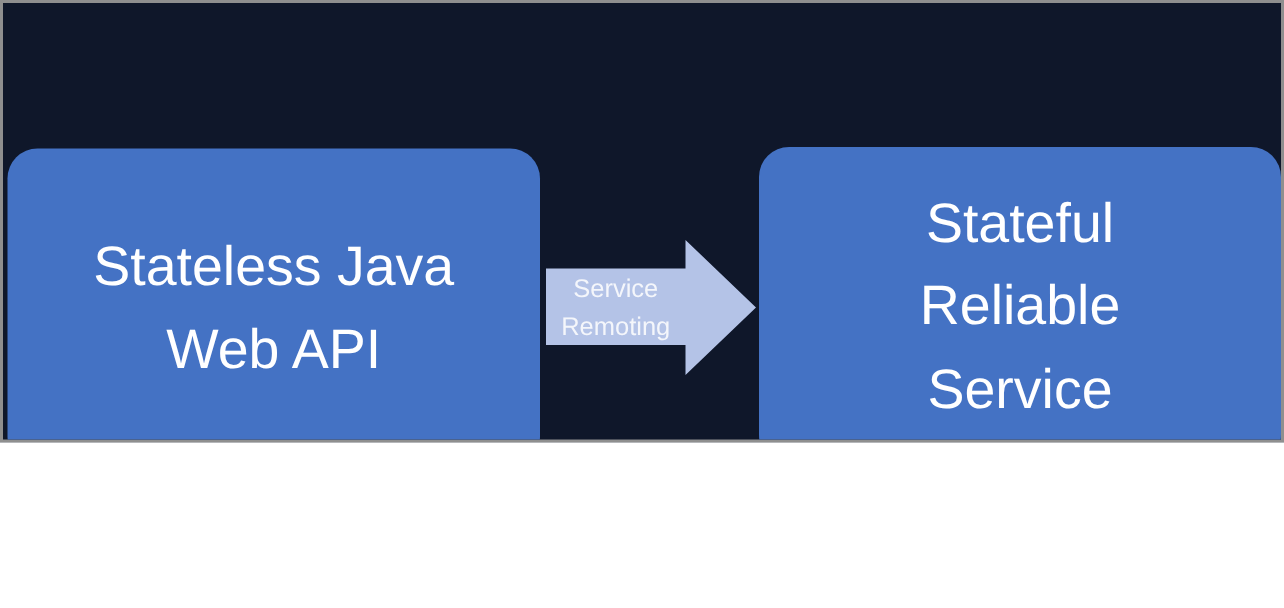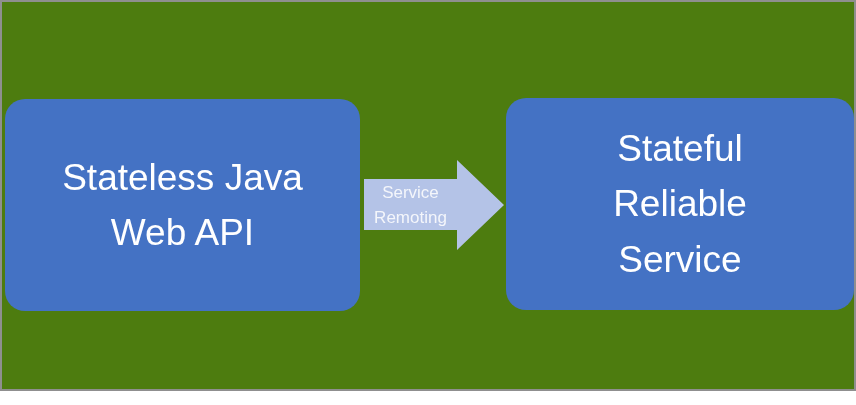--- a/index.html
+++ b/index.html
@@ -4,23 +4,23 @@
 <style>
   html, body {
     margin: 0;
     padding: 0;
     background: #ffffff;
     font-family: "Liberation Sans", sans-serif;
   }
   .canvas {
     position: relative;
     width: 856px;
-    height: 391px;
+    height: 295px;
     box-sizing: border-box;
-    background: #4d7c0f;
+    background: #0f172a;
     border: 2px solid #8f8f8f;
     overflow: hidden;
   }
   .shape-box {
     position: absolute;
     background: #4472c4;
     border-radius: 20px;
     display: flex;
     align-items: center;
     justify-content: center;

